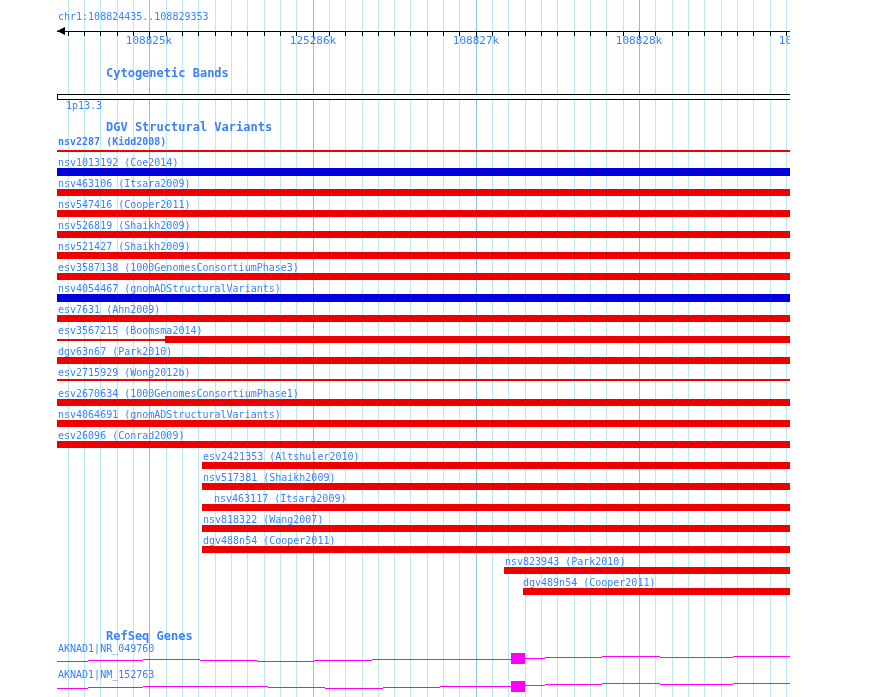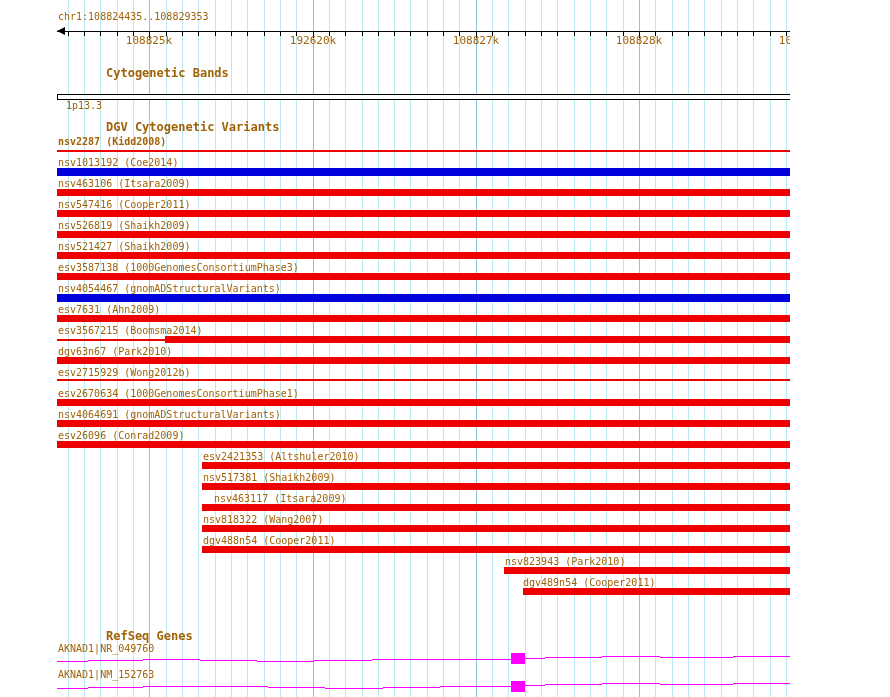--- a/index.html
+++ b/index.html
@@ -1,17 +1,17 @@
 <!DOCTYPE html>
 <html><head>
 <meta charset="utf-8">
 <style>
   html,body{margin:0;padding:0;background:#fff;}
   #stage{position:relative;width:790px;height:697px;background:#fff;overflow:hidden;
-         font-family:"DejaVu Sans Mono","Liberation Mono",monospace;color:#a16207;}
+         font-family:"DejaVu Sans Mono","Liberation Mono",monospace;color:#3b82f6;}
   .abs{position:absolute;}
   .gridline{position:absolute;top:0;width:1px;height:697px;background:#BCE8EF;}
   .gridline.major{background:#8FC3DA;}
   .ruler-line{position:absolute;height:1px;background:#000;}
   .tickmark{position:absolute;width:1px;background:#000;}
   .ticklabel{position:absolute;font-size:11px;line-height:11px;white-space:nowrap;transform:translateX(-50%);}
   .arrow-left{position:absolute;width:0;height:0;border-top:4px solid transparent;
               border-bottom:4px solid transparent;border-right:8px solid #000;}
   .arrow-right{position:absolute;width:0;height:0;border-top:4px solid transparent;
                border-bottom:4px solid transparent;border-left:8px solid #000;}
@@ -127,32 +127,32 @@
         <div class="tickmark" style="left: 721px; top: 32px; height: 4px;"></div>
         <div class="tickmark" style="left: 737px; top: 32px; height: 4px;"></div>
         <div class="tickmark" style="left: 753px; top: 32px; height: 4px;"></div>
         <div class="tickmark" style="left: 770px; top: 32px; height: 4px;"></div>
         <div class="tickmark" style="left: 786px; top: 32px; height: 4px;"></div>
         <div class="tickmark" style="left: 802px; top: 32px; height: 6px;"></div>
         <div class="tickmark" style="left: 819px; top: 32px; height: 4px;"></div>
         <div class="tickmark" style="left: 835px; top: 32px; height: 4px;"></div>
         <div class="tickmark" style="left: 851px; top: 32px; height: 4px;"></div>
         <div class="ticklabel" style="left: 149px; top: 35px;">108825k</div>
-        <div class="ticklabel" style="left: 313px; top: 35px;">192620k</div>
+        <div class="ticklabel" style="left: 313px; top: 35px;">125286k</div>
         <div class="ticklabel" style="left: 476px; top: 35px;">108827k</div>
         <div class="ticklabel" style="left: 639px; top: 35px;">108828k</div>
         <div class="ticklabel" style="left: 802px; top: 35px;">108829k</div>
       </div>
   </div>
 
   <div class="track-title" style="left:58px;top:67px;">Cytogenetic Bands</div>
   <div class="small-label" style="left:66px;top:80px;margin-top:20px;">1p13.3</div>
   <div class="band-box" id="band-box" style="left: 57px; top: 94px; width: 805px; height: 6px;"></div>
 
-  <div class="track-title" style="left:58px;top:121px;">DGV Cytogenetic Variants</div>
+  <div class="track-title" style="left:58px;top:121px;">DGV Structural Variants</div>
   <div id="variant-layer">
       <div class="abs">
     <div class="small-label" style="left: 58px; top: 136px; font-weight: bold;">nsv2287 (Kidd2008)</div>
   <div class="variant-bar" style="left: 57px; width: 805px; top: 150px; height: 2px; background: rgb(238, 0, 0);"></div>
       </div>
       <div class="abs">
     <div class="small-label" style="left: 58px; top: 157px;">nsv1013192 (Coe2014)</div>
   <div class="variant-bar" style="left: 57px; width: 805px; top: 168px; height: 8px; background: rgb(0, 0, 221);"></div>
       </div>
       <div class="abs">

